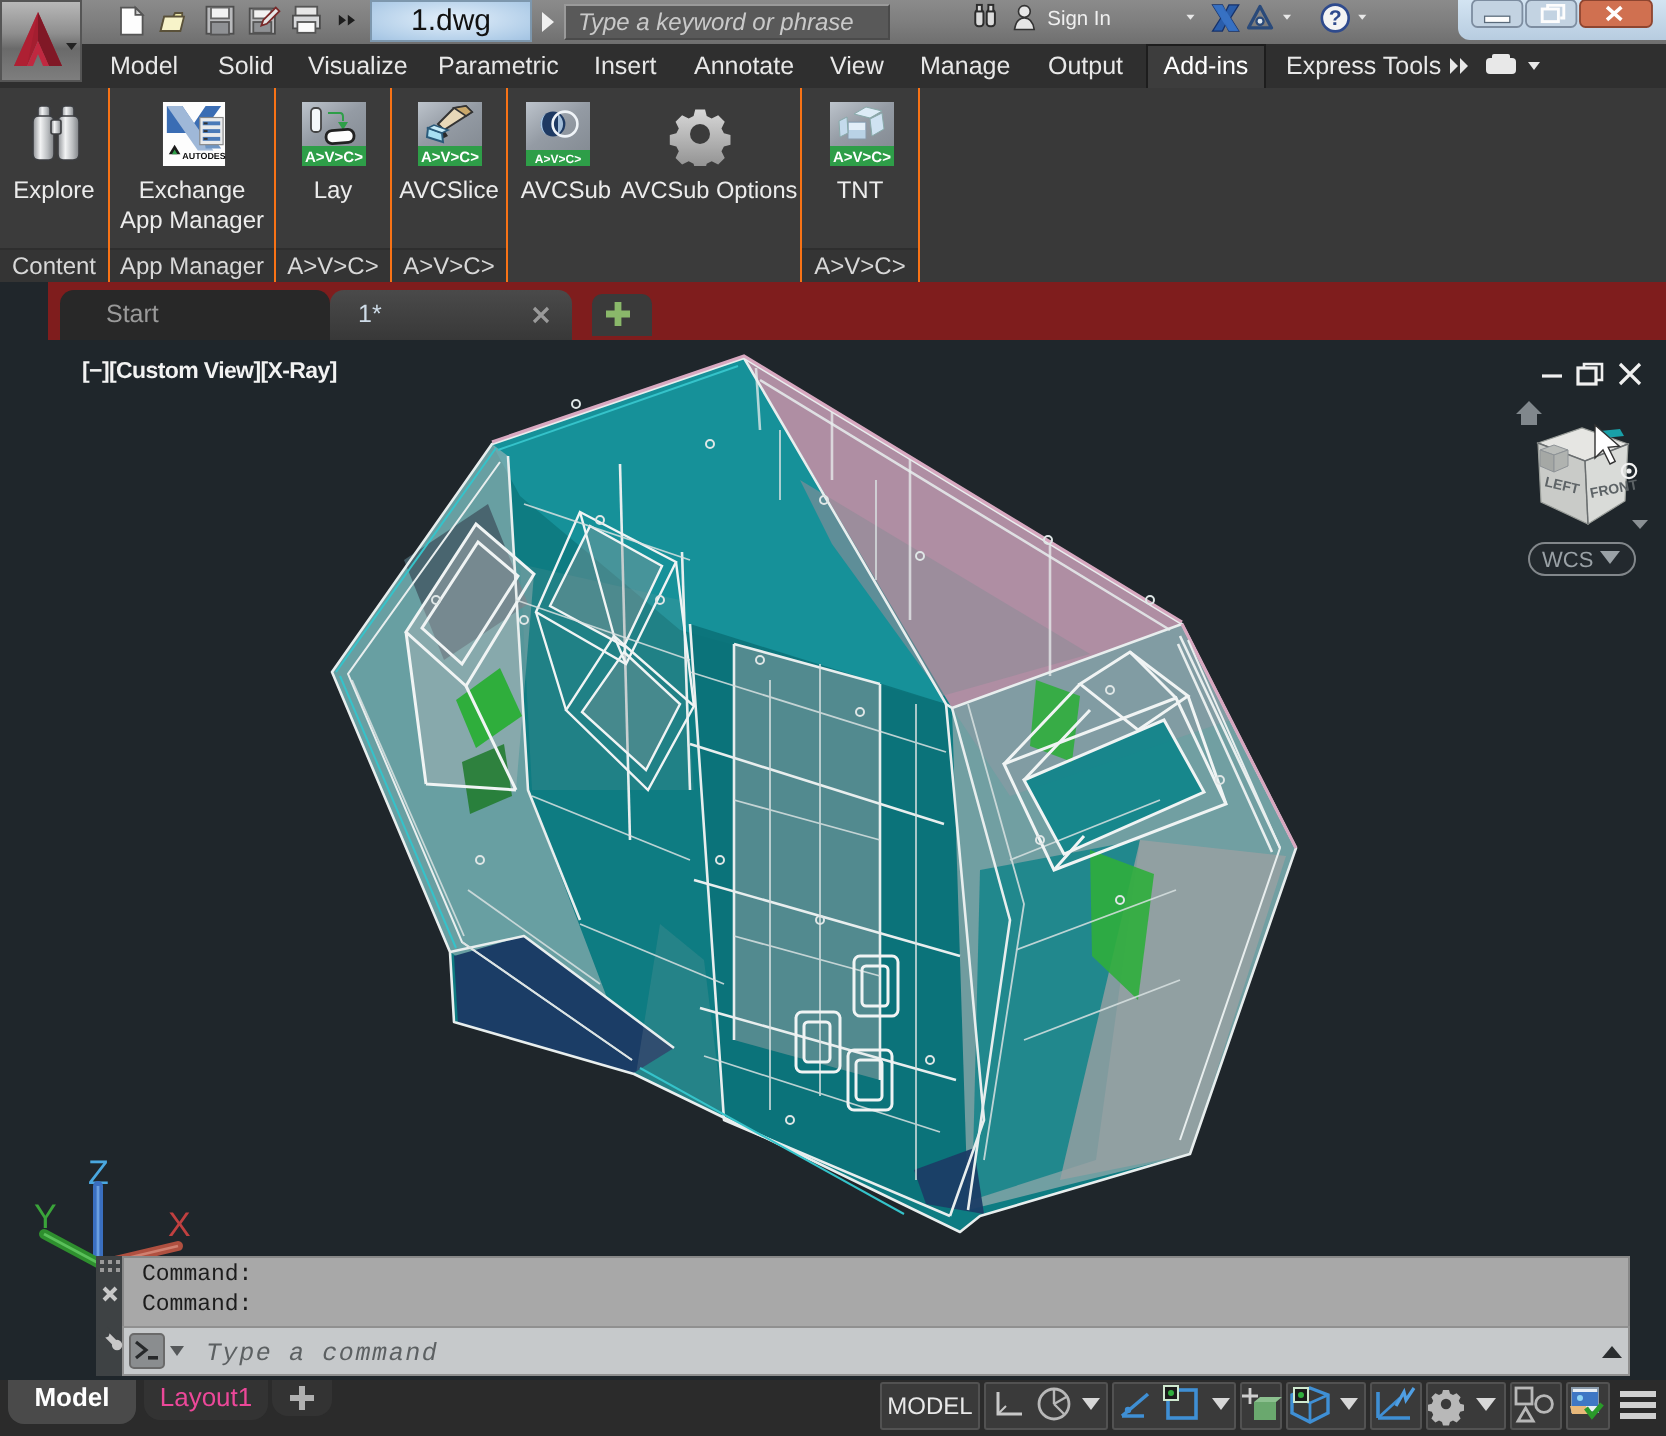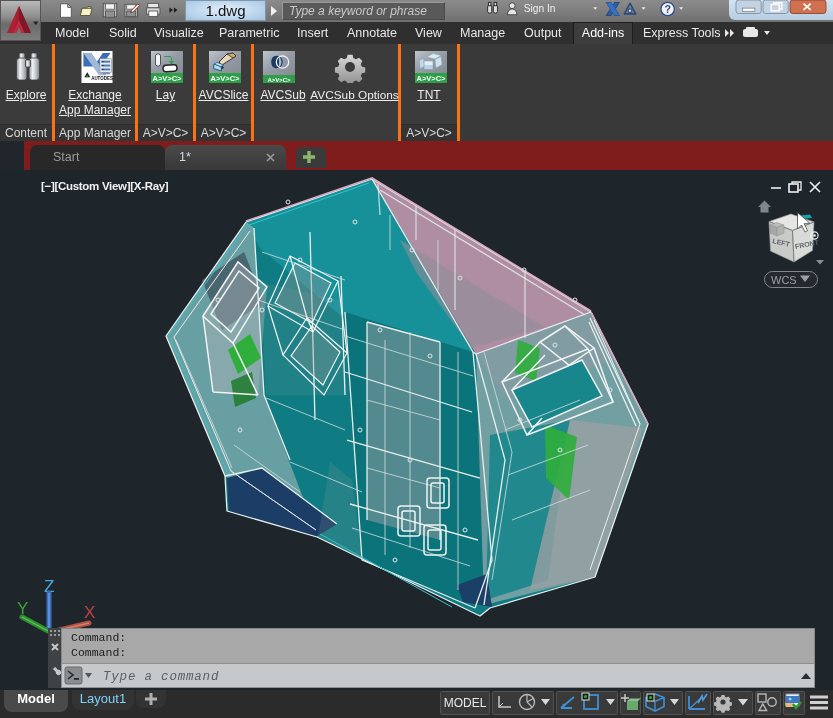--- a/index.html
+++ b/index.html
@@ -26,24 +26,24 @@
     color:#c9c9c9; font-style:italic; font-size:12px; padding-left:6px; line-height:16px; }
 
   
   #menurow { position:absolute; left:0; top:22px; width:833px; height:22px; background:#2f2f2f; }
   .mtab { position:absolute; top:0; height:22px; line-height:22px; color:#e8e8e8; font-size:12.5px; }
   #addins { position:absolute; left:573px; top:0px; width:60px; height:22px; background:#3d3d3d;
     border:1px solid #1d1d1d; border-bottom:none; color:#fff; font-size:12.5px; text-align:center; line-height:21px; }
 
   
   #ribbon { position:absolute; left:0; top:44px; width:833px; height:97px; background:#393939; }
-  .panel { position:absolute; top:0; height:97px; background:#3b3b3b; border-right:3px solid #f97316; }
+  .panel { position:absolute; top:0; height:97px; background:#3b3b3b; border-right:1px solid #f97316; }
   .plabel { position:absolute; left:0; bottom:0; width:100%; height:17px; background:#343434;
     border-top:1px solid #2e2e2e; color:#d8d8d8; font-size:12px; text-align:center; line-height:16px; }
-  .btext { position:absolute; width:100%; color:#ececec; font-size:12px; text-align:center; line-height:15px;text-decoration:underline; }
+  .btext { position:absolute; width:100%; color:#ececec; font-size:12px; text-align:center; line-height:15px; }
   .ricon { position:absolute; top:7px; width:32px; height:32px; }
 
   
   #filetabs { position:absolute; left:0; top:141px; width:833px; height:29px; background:#7f1d1d;margin-left:24px; }
   .ftab { position:absolute; top:4px; height:25px; border-radius:7px 7px 0 0; }
 
   
   #canvas { position:absolute; left:0; top:170px; width:833px; height:520px; background:#1f262b; }
   #vplabel { position:absolute; left:3px; top:10px; color:#f2f2f2; font-size:11.5px; font-weight:bold; letter-spacing:-0.3px;padding-left:38px; }
 
@@ -553,21 +553,21 @@
       <text x="42" y="17" font-style="italic" font-size="12.5" letter-spacing="0.8" fill="#5c6062" font-family="Liberation Mono, monospace">Type a command</text>
       <path d="M740 16 l10 0 -5 -6 z" fill="#2a2d2f"></path>
     </svg>
   </div>
 
   <div id="statusbar">
 
     <div class="abs" style="left:4px;top:0;width:64px;height:22px;background:#4a4a4a;border-radius:0 0 8px 8px"></div>
     <div class="abs" style="left:0;top:1px;width:72px;text-align:center;color:#fff;font-size:13px;font-weight:bold;">Model</div>
     <div class="abs" style="left:72px;top:0;width:62px;height:20px;background:#333;border-radius:0 0 8px 8px"></div>
-    <div class="abs" style="left:72px;top:1px;width:62px;text-align:center;color:#7dd3fc;font-size:13px;">Layout1</div>
+    <div class="abs" style="left:72px;top:1px;width:62px;text-align:center;color:#ec4899;font-size:13px;">Layout1</div>
     <div class="abs" style="left:136px;top:0;width:30px;height:18px;background:#333;border-radius:0 0 8px 8px"></div>
     <svg class="abs" style="left:143px;top:2px" width="16" height="14" viewBox="0 0 16 14">
       <path d="M8 1 v12 M2 7 h12" stroke="#b0b0b0" stroke-width="3"></path>
     </svg>
 
     <svg class="abs" style="left:437px;top:0" width="396" height="28" viewBox="437 0 396 28">
       <g fill="#3a3a3a" stroke="#525252" stroke-width="1">
         <rect x="440.5" y="1.5" width="49" height="23" rx="1"></rect>
         <rect x="492.5" y="1.5" width="61" height="23" rx="1"></rect>
         <rect x="556.5" y="1.5" width="61" height="23" rx="1"></rect>

